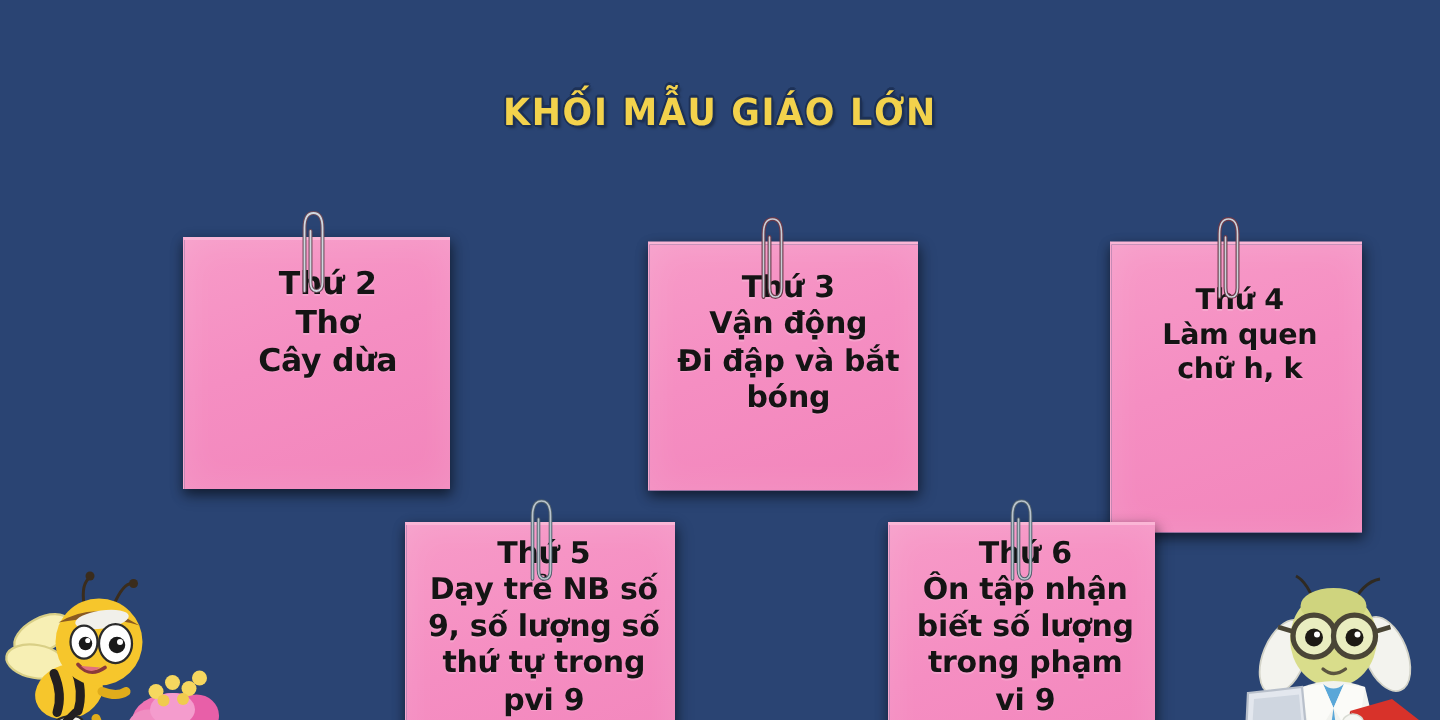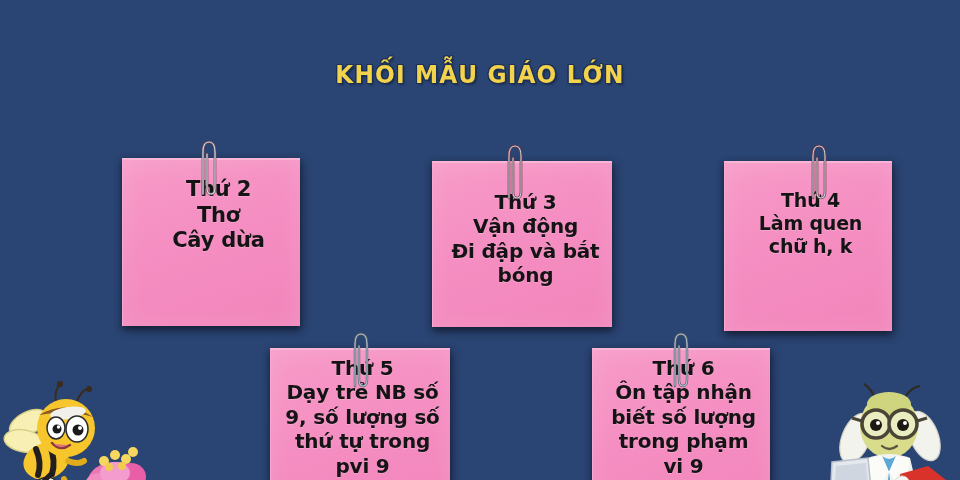--- a/index.html
+++ b/index.html
@@ -83,23 +83,23 @@
     white-space: pre-line;
     text-shadow: 0 1px 0 rgba(255,255,255,0.18);
     user-select: none;
   }
 
   
   #note-1 { left: 122px; top: 110px; width: 178px; height: 168px; }
   #note-1 .note-text { font-size: 21px; padding-top: 17px; transform: translateX(7px); }
 
   #note-2 { left: 432px; top: 113px; width: 180px; height: 166px; }
-  #note-2 .note-text { font-size: 20px; padding-top: 27px; transform: translateX(3px); }
-
-  #note-3 { left: 724px; top: 113px; width: 168px; height: 170px; }
+  #note-2 .note-text { font-size: 20px; padding-top: 16px; transform: translateX(3px); }
+
+  #note-3 { left: 740px; top: 113px; width: 168px; height: 194px; }
   #note-3 .note-text { font-size: 19px; padding-top: 26px; transform: translateX(2px); }
 
   #note-4 { left: 270px; top: 300px; width: 180px; height: 180px; }
   #note-4 .note-text { font-size: 20px; padding-top: 6px; transform: translateX(2px); }
 
   #note-5 { left: 592px; top: 300px; width: 178px; height: 180px; }
   #note-5 .note-text { font-size: 20px; padding-top: 6px; transform: translateX(2px); }
 
   
   .clip {

